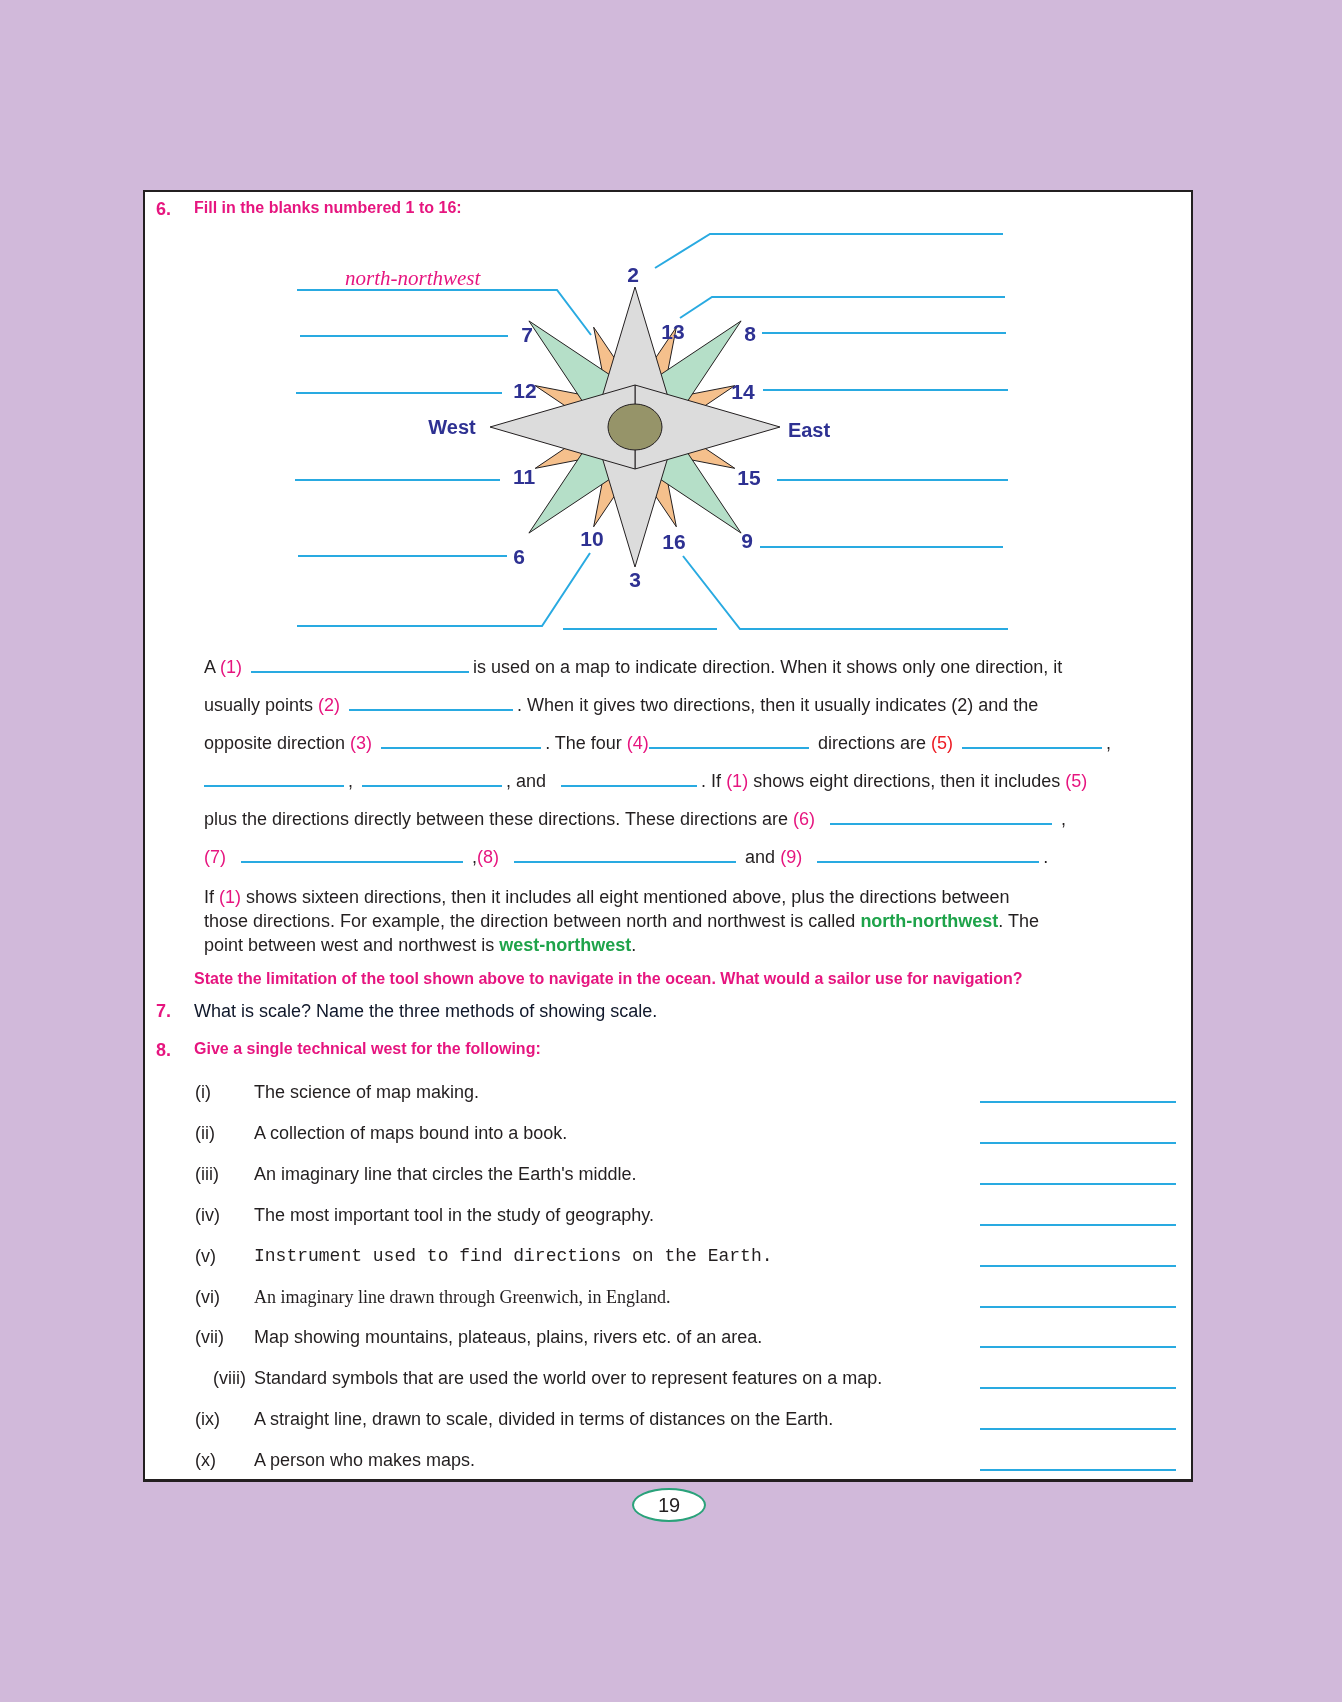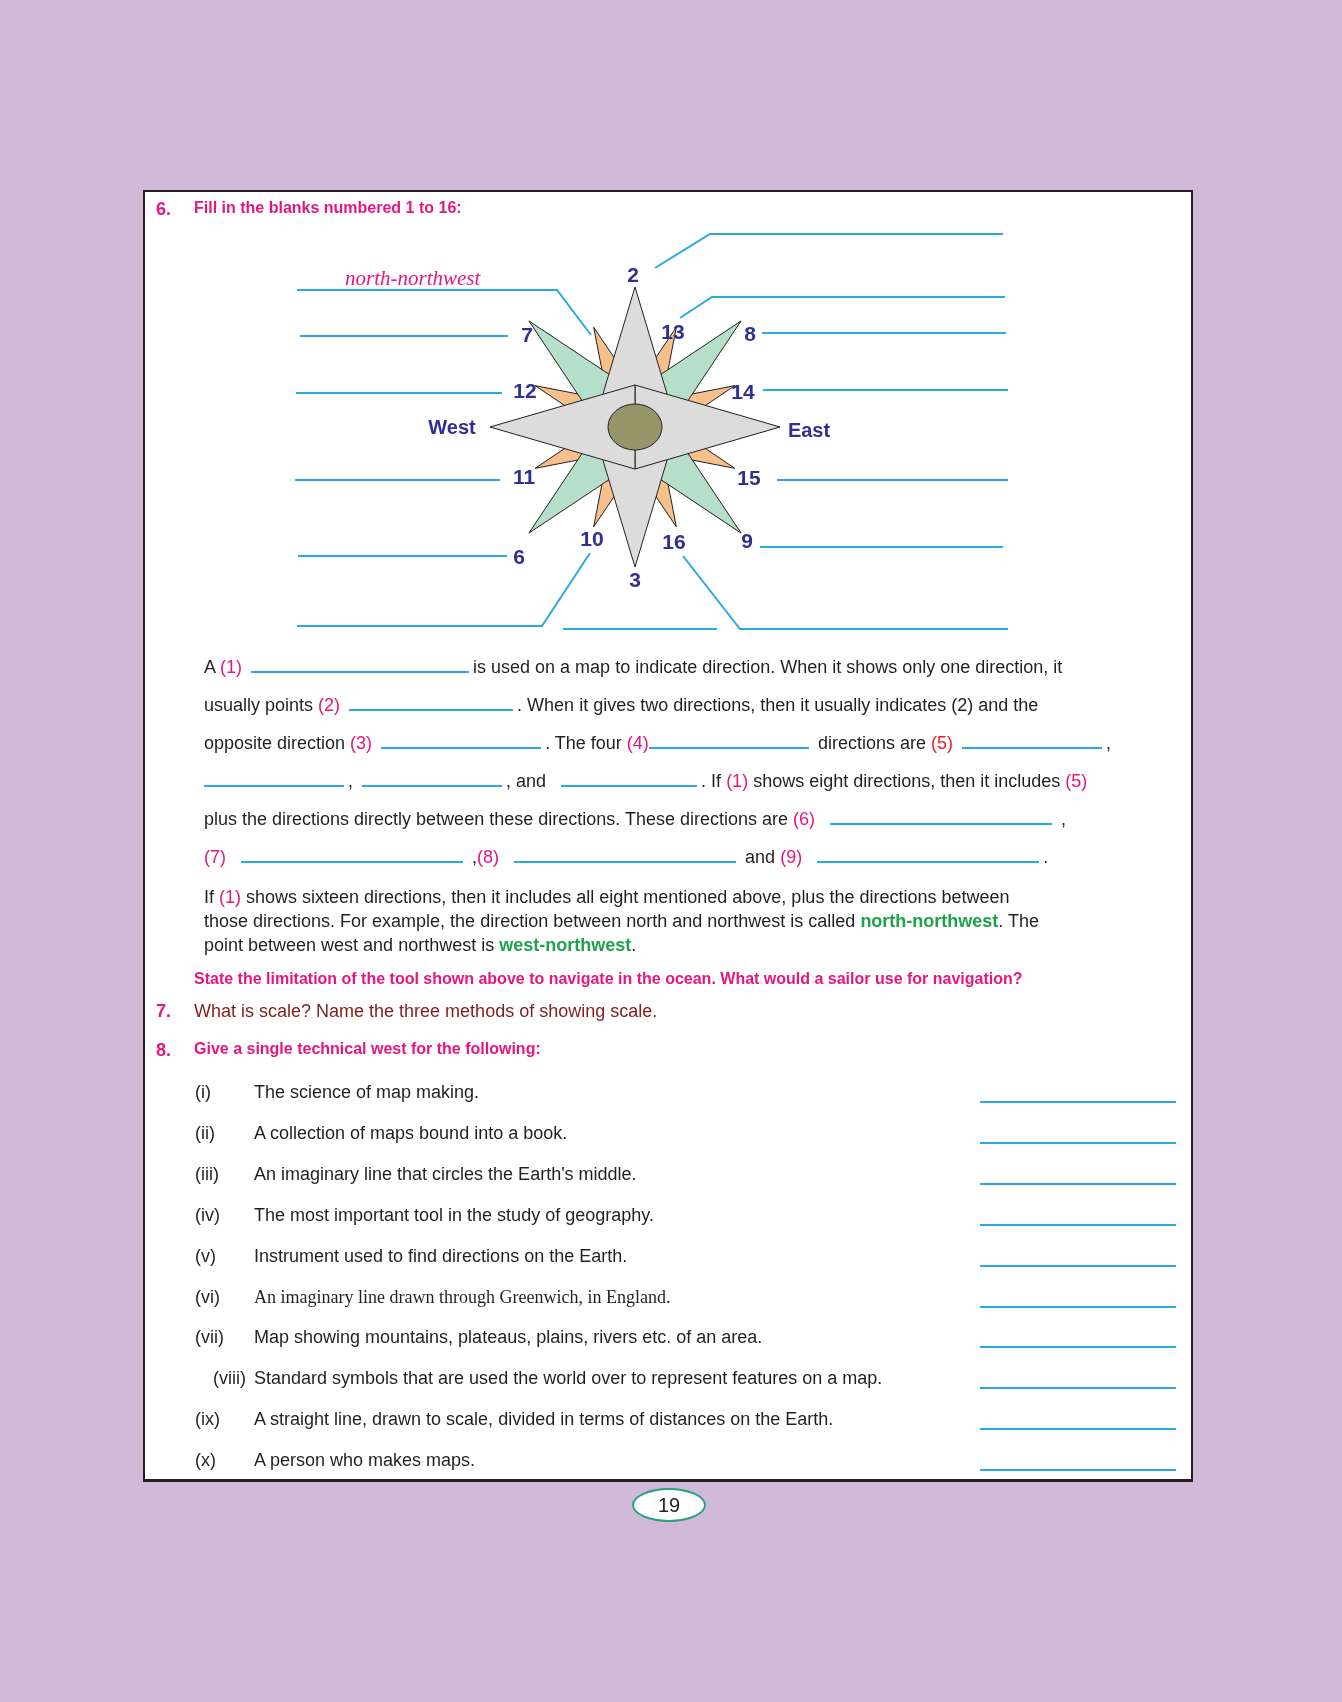--- a/index.html
+++ b/index.html
@@ -10,21 +10,21 @@
   .page-box {
     position:absolute; left:143px; top:190px; width:1050px; height:1292px;
     background:#fff; border:2px solid #231f20; border-bottom-width:3px; border-right-width:2px; box-sizing:border-box;
   }
   .abs { position:absolute; white-space:nowrap; }
   .pink { color:#e6157f; }
   .red { color:#ed1c24; }
   .green { color:#1ea34a; font-weight:bold; }
   .q-num { font-weight:bold; color:#e6157f; font-size:18px; }
   .q-head { font-weight:bold; color:#e6157f; font-size:16px; }
-  .body-text { font-size:18px; color:#7f1d1d; }
+  .body-text { font-size:18px; color:#0f172a; }
   .blank { display:inline-block; border-bottom:2px solid #29aae1; height:14px; vertical-align:baseline; margin:0 4px; }
   #compass { position:absolute; left:0; top:0; }
   .dir-label { font-weight:bold; fill:#2e3192; font-family:"Liberation Sans", sans-serif; }
   .para { position:absolute; left:204px; font-size:18px; line-height:22px; }
   .item-num { position:absolute; left:195px; font-size:18px; }
   .item-text { position:absolute; left:254px; font-size:18px; }
   .item-blank { position:absolute; left:980px; width:196px; border-bottom:2px solid #29aae1; }
   .page-num {
     position:absolute; left:632px; top:1488px; width:74px; height:34px;
     border:2px solid #2aa27a; border-radius:50%; background:#fff; box-sizing:border-box;
@@ -160,21 +160,21 @@
     <div class="item-num" style="top: 1123px;">(ii)</div>
     <div class="item-text" style="top: 1123px;">A collection of maps bound into a book.</div>
     <div class="item-blank" style="top: 1142px;"></div>
     <div class="item-num" style="top: 1164px;">(iii)</div>
     <div class="item-text" style="top: 1164px;">An imaginary line that circles the Earth's middle.</div>
     <div class="item-blank" style="top: 1183px;"></div>
     <div class="item-num" style="top: 1205px;">(iv)</div>
     <div class="item-text" style="top: 1205px;">The most important tool in the study of geography.</div>
     <div class="item-blank" style="top: 1224px;"></div>
     <div class="item-num" style="top: 1246px;">(v)</div>
-    <div class="item-text" style="top: 1246px;">Instrument used to find directions on the Earth.</div>
+    <div class="item-text" style="top: 1246px; font-family: Liberation Mono, monospace;">Instrument used to find directions on the Earth.</div>
     <div class="item-blank" style="top: 1265px;"></div>
     <div class="item-num" style="top: 1287px;">(vi)</div>
     <div class="item-text" style="top: 1287px; font-family: Liberation Serif, serif;">An imaginary line drawn through Greenwich, in England.</div>
     <div class="item-blank" style="top: 1306px;"></div>
     <div class="item-num" style="top: 1327px;">(vii)</div>
     <div class="item-text" style="top: 1327px;">Map showing mountains, plateaus, plains, rivers etc. of an area.</div>
     <div class="item-blank" style="top: 1346px;"></div>
     <div class="item-num" style="top: 1368px; margin-left: 18px;">(viii)</div>
     <div class="item-text" style="top: 1368px;">Standard symbols that are used the world over to represent features on a map.</div>
     <div class="item-blank" style="top: 1387px;"></div>

